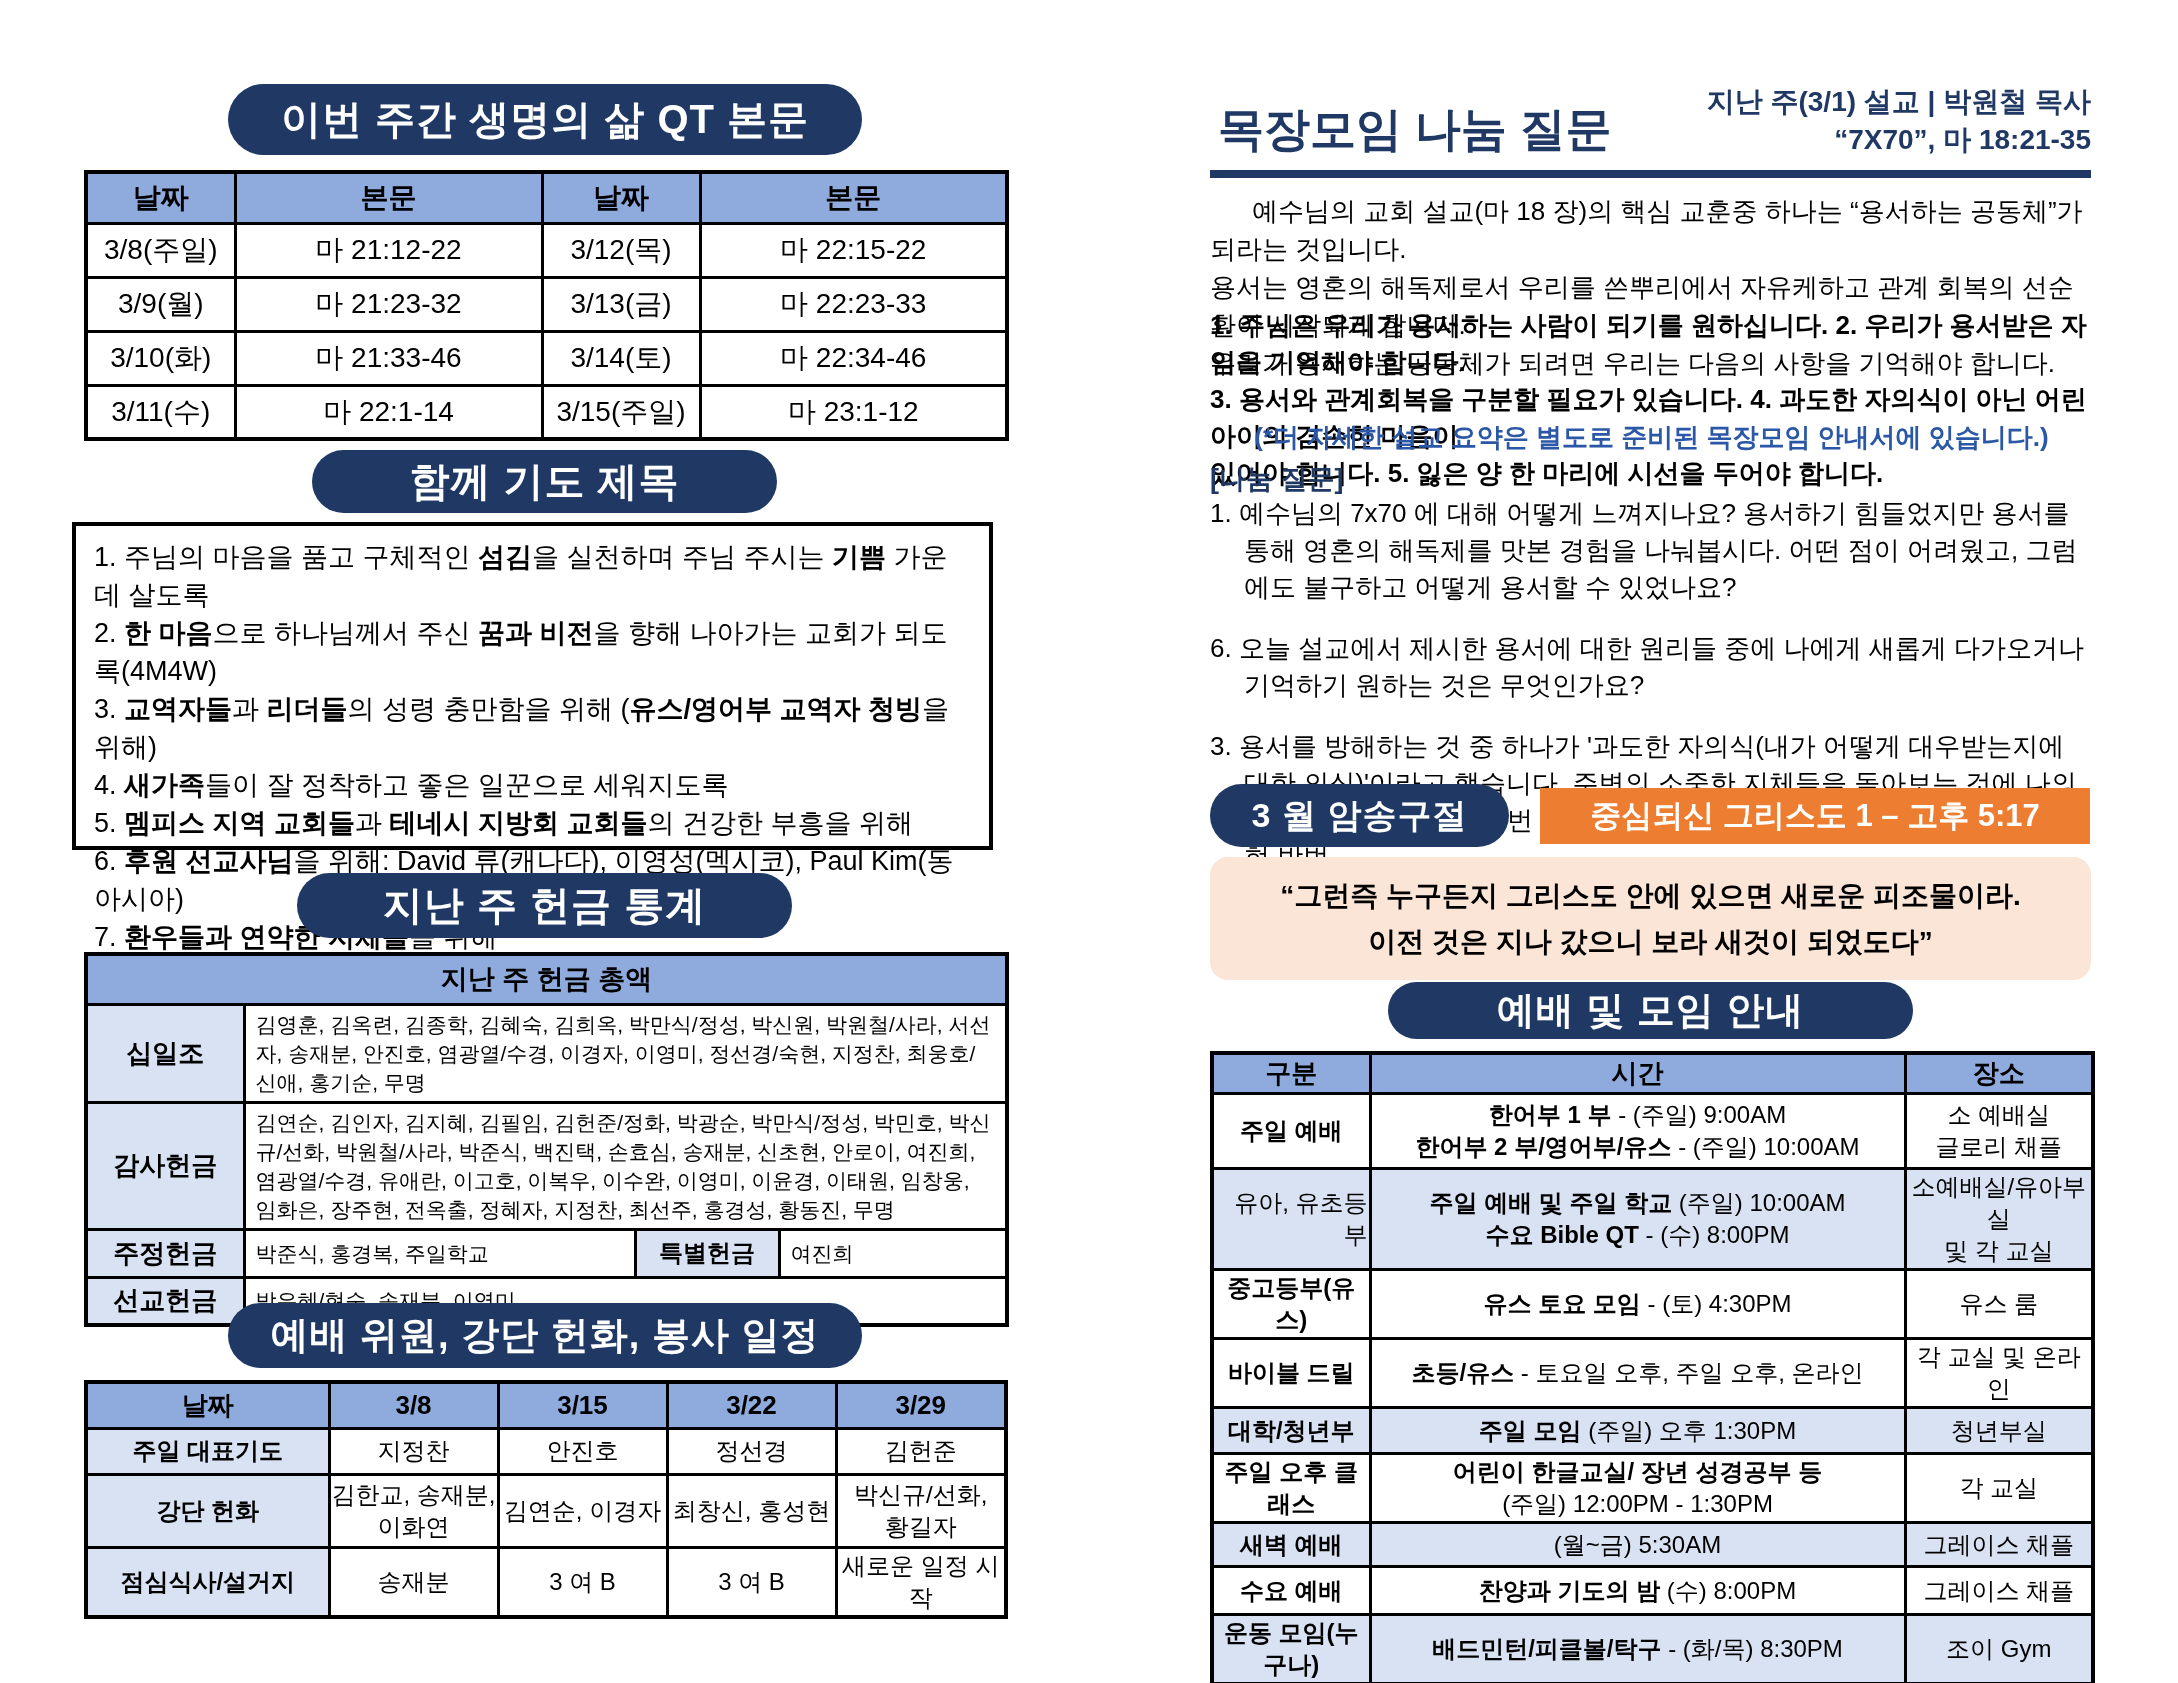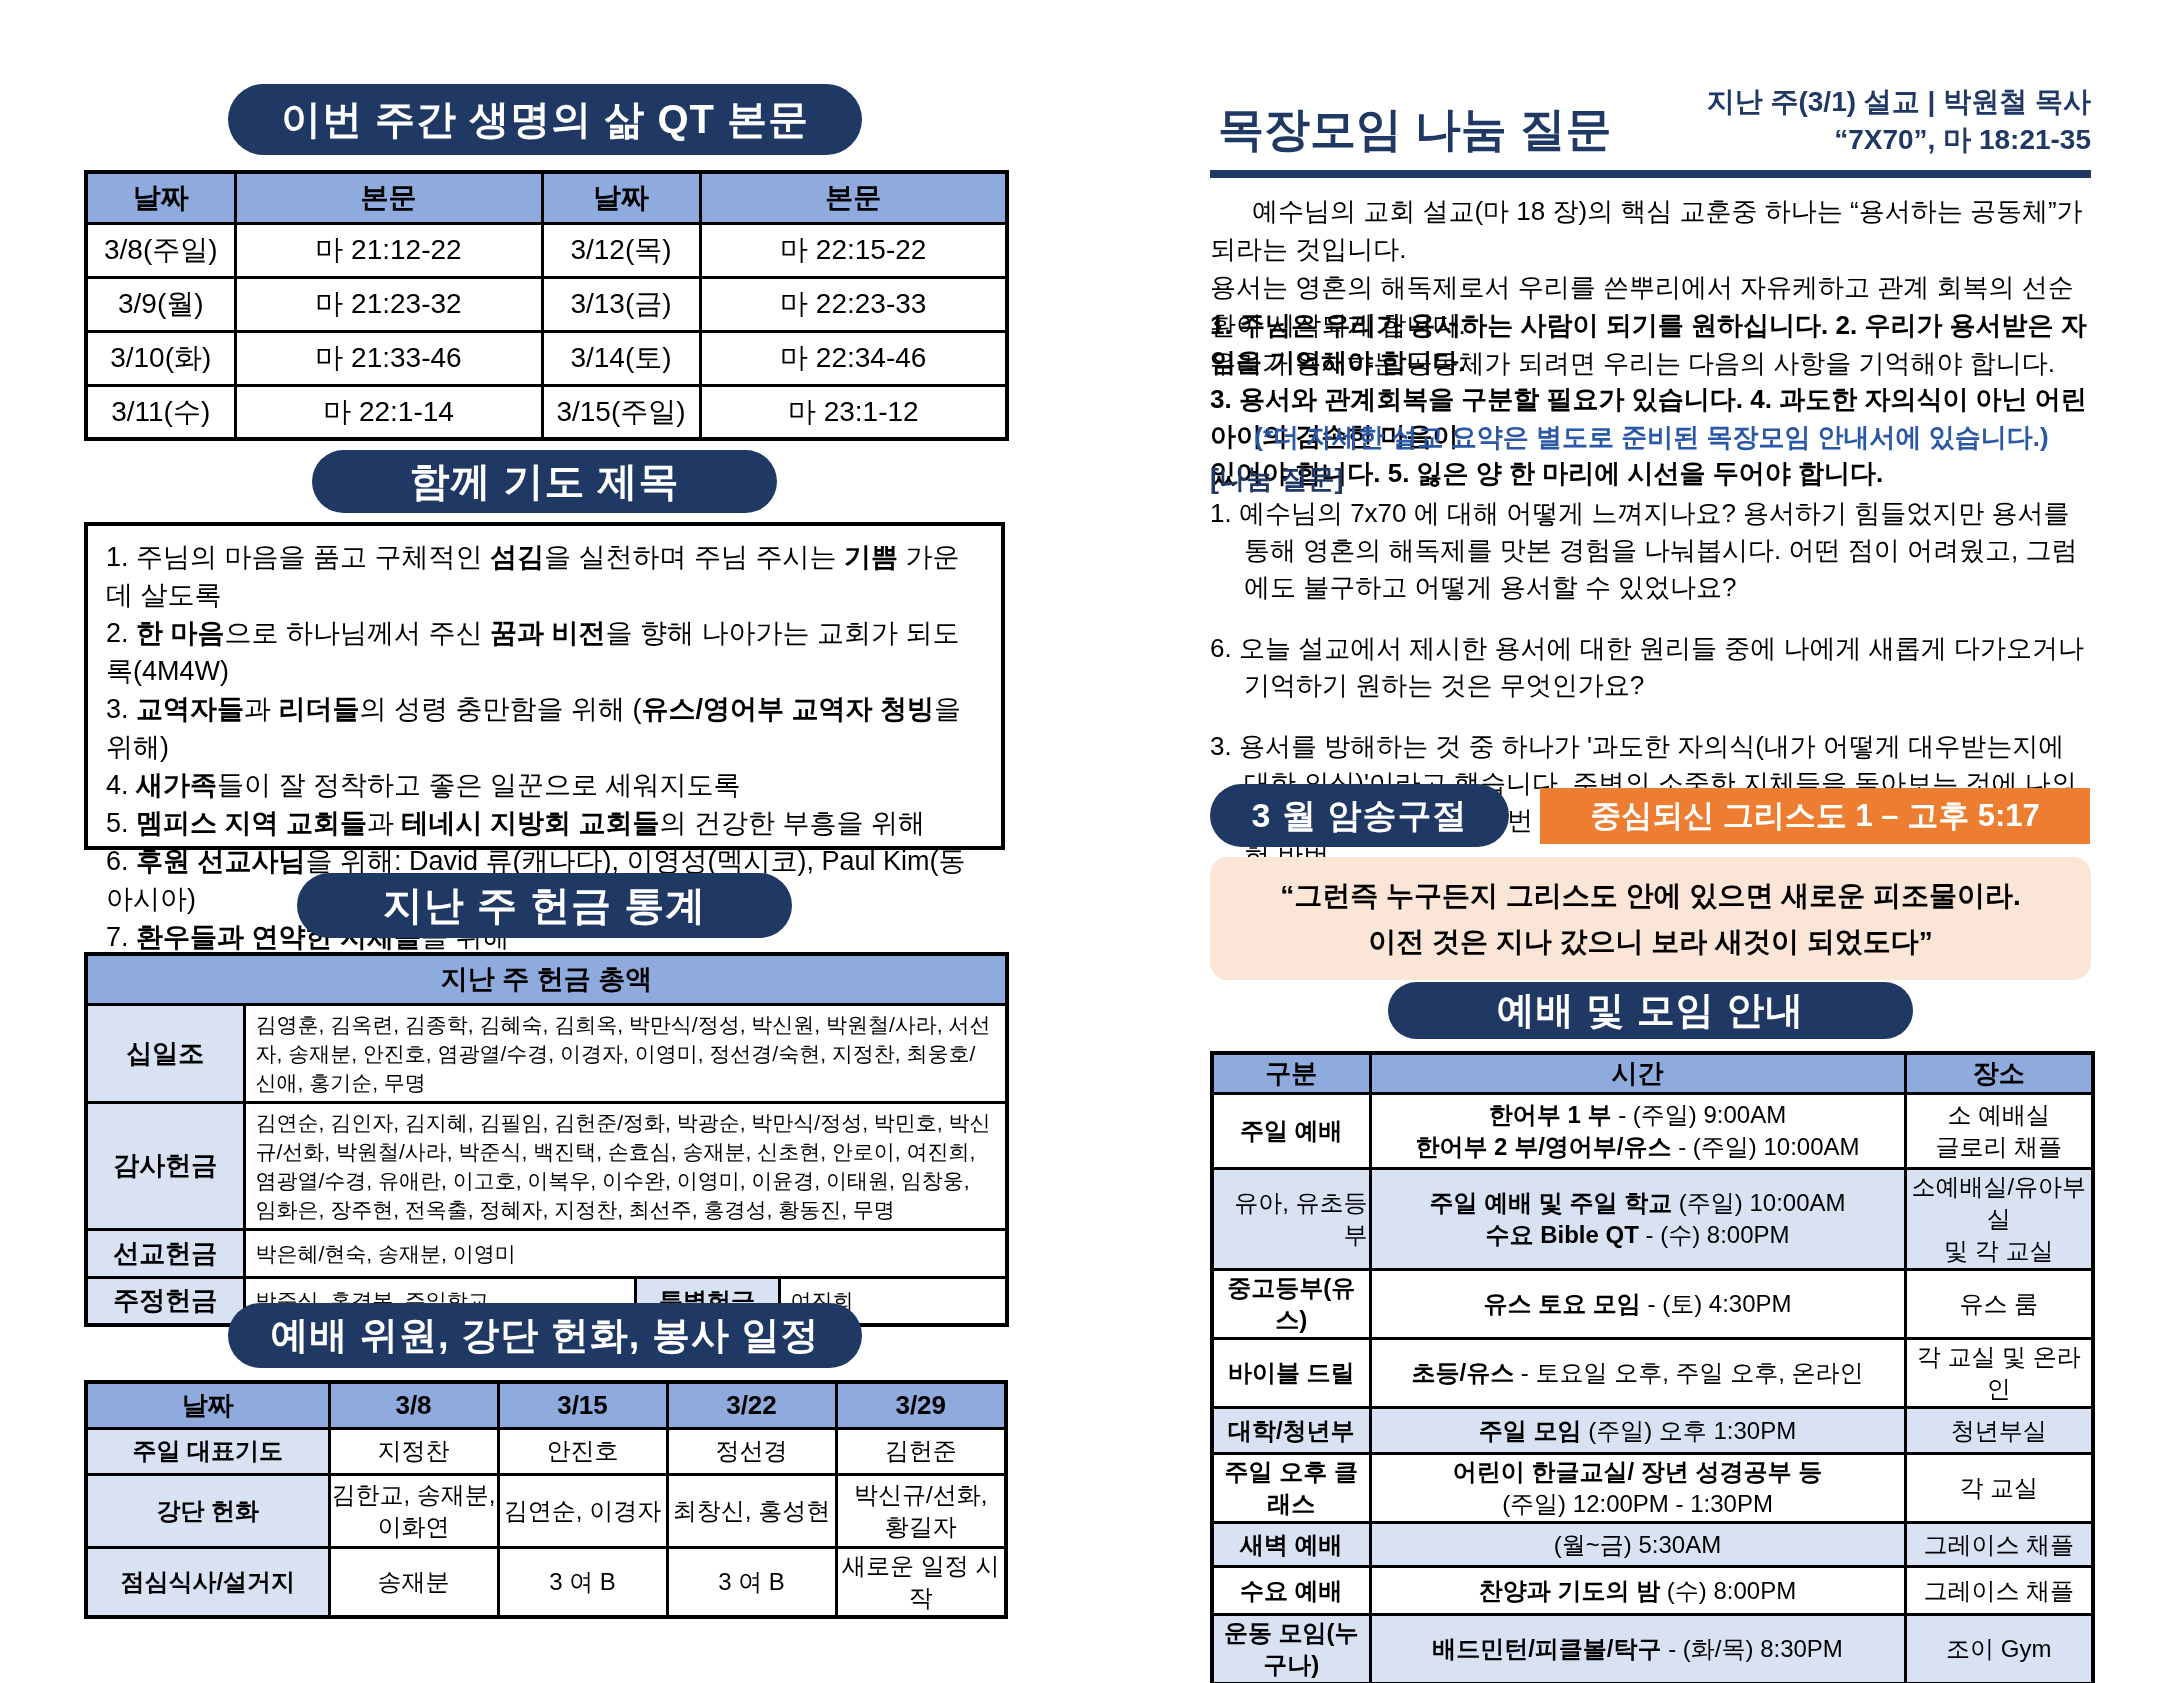--- a/index.html
+++ b/index.html
@@ -67,21 +67,21 @@
       <td class="cell">3/15(주일)</td>
       <td class="cell">마 23:1-12</td>
     </tr>
   </tbody>
     </table>
 
   <div class="abs banner" style="left:312px;top:450px;width:465px;height:63px;font-size:40px;">
     <span>함께 기도 제목</span>
   </div>
 
-  <div class="abs" style="left:84px;top:522px;width:921px;height:328px;border:4px solid #000;box-sizing:border-box;padding:12px 18px;font-size:27px;line-height:38px;">
+  <div class="abs" style="left:72px;top:522px;width:921px;height:328px;border:4px solid #000;box-sizing:border-box;padding:12px 18px;font-size:27px;line-height:38px;">
     <div>1. 주님의 마음을 품고 구체적인 <b>섬김</b>을 실천하며 주님 주시는 <b>기쁨</b> 가운데 살도록</div>
     <div>2. <b>한 마음</b>으로 하나님께서 주신 <b>꿈과 비전</b>을 향해 나아가는 교회가 되도록(4M4W)</div>
     <div>3. <b>교역자들</b>과 <b>리더들</b>의 성령 충만함을 위해 (<b>유스/영어부 교역자 청빙</b>을 위해)</div>
     <div>4. <b>새가족</b>들이 잘 정착하고 좋은 일꾼으로 세워지도록</div>
     <div>5. <b>멤피스 지역 교회들</b>과 <b>테네시 지방회 교회들</b>의 건강한 부흥을 위해</div>
     <div>6. <b>후원 선교사님</b>을 위해: David 류(캐나다), 이영성(멕시코), Paul Kim(동아시아)</div>
     <div>7. <b>환우들과 연약한 지체들</b>을 위해</div>
     <div>8. <b>목장사역</b>을 통해 더 건강한 공동체로 세워지도록</div>
   </div>
 
@@ -102,28 +102,28 @@
     </tr>
     <tr style="height:71px">
       <td class="lbl" style="font-size:26px;">십일조</td>
       <td class="names" colspan="3">김영훈, 김옥련, 김종학, 김혜숙, 김희옥, 박만식/정성, 박신원, 박원철/사라, 서선자, 송재분, 안진호, 염광열/수경, 이경자, 이영미, 정선경/숙현, 지정찬, 최웅호/신애, 홍기순, 무명</td>
     </tr>
     <tr style="height:123px">
       <td class="lbl" style="font-size:26px;">감사헌금</td>
       <td class="names" colspan="3">김연순, 김인자, 김지혜, 김필임, 김헌준/정화, 박광순, 박만식/정성, 박민호, 박신규/선화, 박원철/사라, 박준식, 백진택, 손효심, 송재분, 신초현, 안로이, 여진희, 염광열/수경, 유애란, 이고호, 이복우, 이수완, 이영미, 이윤경, 이태원, 임창웅, 임화은, 장주현, 전옥출, 정혜자, 지정찬, 최선주, 홍경성, 황동진, 무명</td>
     </tr>
     <tr style="height:48px">
-      <td class="lbl" style="font-size:26px;">선교헌금</td>
-      <td class="names" colspan="3">박은혜/현숙, 송재분, 이영미</td>
-    </tr>
-    <tr style="height:48px">
       <td class="lbl" style="font-size:26px;">주정헌금</td>
       <td class="names">박준식, 홍경복, 주일학교</td>
       <td class="lbl" style="font-size:24px;">특별헌금</td>
       <td class="names">여진희</td>
+    </tr>
+    <tr style="height:48px">
+      <td class="lbl" style="font-size:26px;">선교헌금</td>
+      <td class="names" colspan="3">박은혜/현숙, 송재분, 이영미</td>
     </tr>
   </tbody>
     </table>
 
   <div class="abs banner" style="left:228px;top:1303px;width:634px;height:65px;font-size:38px;">
     <span>예배 위원, 강단 헌화, 봉사 일정</span>
   </div>
 
   <table class="abs outer" style="left:84px;top:1380px;width:921px;font-size:24px;">
     <colgroup>

